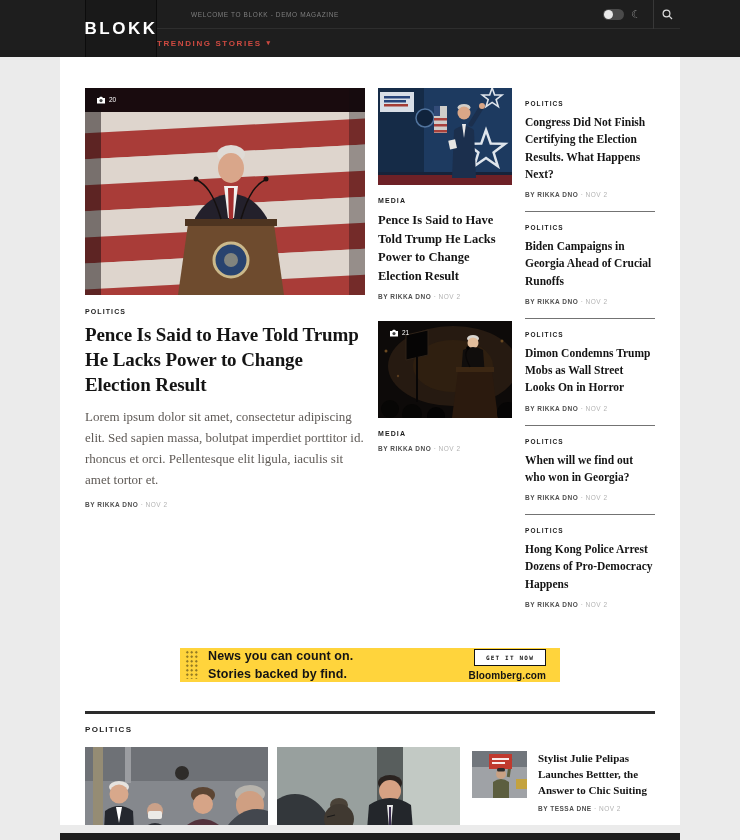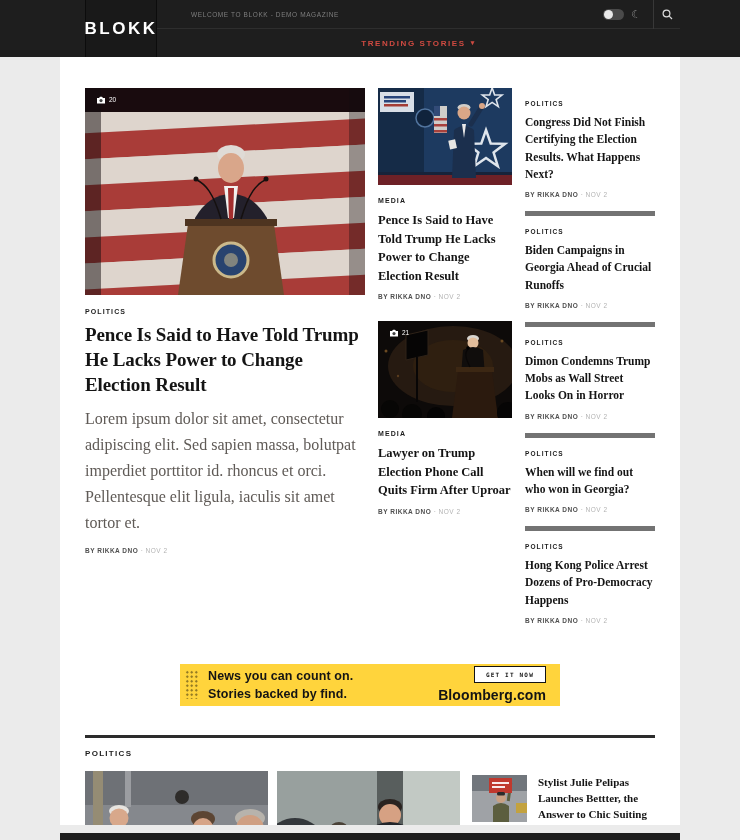--- a/index.html
+++ b/index.html
@@ -14,63 +14,63 @@
   .logo { color:#fff; font-size:17px; font-weight:700; letter-spacing:2.5px; }
   .header-right { flex:1; display:flex; flex-direction:column; padding-right:0; }
   .top-strip { height:29px; border-bottom:1px solid #2e2e2e; display:flex; align-items:center; padding-left:34px; }
   .welcome { font-size:6.5px; color:#7e7e7e; letter-spacing:0.6px; }
   .strip-spacer { flex:1; }
   .theme-toggle { width:21px; height:11px; border-radius:6px; background:#4a4a4a; position:relative; margin-right:7px; cursor:pointer; }
   .theme-knob { position:absolute; left:1px; top:1px; width:9px; height:9px; border-radius:50%; background:#e9e9e9; }
   .moon { color:#9a9a9a; font-size:11px; margin-right:12px; cursor:pointer; line-height:1; }
   .vdiv { width:1px; height:29px; background:#383838; margin-right:0; }
   .search-btn { width:26px; height:29px; display:flex; align-items:center; justify-content:center; cursor:pointer; }
-  .nav-strip { flex:1; display:flex; align-items:center; justify-content:center; }
+  .nav-strip { flex:1; display:flex; align-items:center; justify-content:flex-start; }
   .trending { color:#cf4a41; font-size:8px; font-weight:700; letter-spacing:1.6px; cursor:pointer; display:flex; align-items:center; gap:5px; }
   .trending .caret { font-size:7px; }
 
   
   .content { margin:0 60px; background:#fff; height:768px; padding:31px 25px 0; overflow:hidden; }
 
   
   .cat { font-size:7px; font-weight:700; letter-spacing:1.1px; color:#1d1d1d; cursor:pointer; }
   .byline { font-size:6.5px; letter-spacing:0.5px; color:#b3b3b3; }
   .byline .by { color:#4f4f4f; font-weight:700; }
   .serif { font-family:"Liberation Serif","DejaVu Serif",serif; font-weight:700; color:#141414; }
   figure { position:relative; cursor:pointer; line-height:0; }
   figure svg { display:block; }
 
   
   .hero { display:grid; grid-template-columns:280px 134px 130px; column-gap:13px; }
   .photo-badge { position:absolute; top:8px; left:11px; display:flex; align-items:center; gap:3px; color:#fff; font-size:6.5px; line-height:1; }
   .main-title { font-size:19px; line-height:1.32; margin:7px 0 0; letter-spacing:-0.1px; cursor:pointer; }
   .main-cat { margin-top:13px; }
-  .excerpt { font-family:"Liberation Serif","DejaVu Serif",serif; font-size:16px; line-height:1.62; color:#5f5a56; margin-top:9px; }
+  .excerpt { font-family:"Liberation Serif","DejaVu Serif",serif; font-size:13px; line-height:1.62; color:#5f5a56; margin-top:9px; }
   .main-byline { margin-top:11px; }
 
   .mid-block { margin-bottom:21px; }
   .mid-cat { margin-top:12px; }
   .mid-title { font-size:12.5px; line-height:1.48; margin-top:7px; cursor:pointer; }
   .mid-byline { margin-top:8px; }
 
-  .side-item { padding:12px 0 13px; border-bottom:5px solid #737373; }
+  .side-item { padding:12px 0 13px; border-bottom:1px solid #737373; }
   .side-item.last { border-bottom:none; }
   .side-title { font-size:11.5px; line-height:1.5; margin-top:7px; cursor:pointer; }
   .side-byline { margin-top:8px; }
   .side-cat { font-size:6.5px; }
 
   
-  .ad { width:380px; height:42px; background:#ffd43c; margin:27px auto 0; display:flex; align-items:center; cursor:pointer; }
+  .ad { width:380px; height:34px; background:#ffd43c; margin:27px auto 0; display:flex; align-items:center; cursor:pointer; }
   .ad-dots { width:13px; height:29px; margin-left:5px; background-image:radial-gradient(circle, rgba(0,0,0,0.45) 1px, transparent 1.3px); background-size:4.5px 4.5px; }
   .ad-text { margin-left:10px; }
   .ad-text div { font-size:12.5px; font-weight:800; color:#141414; line-height:1.45; letter-spacing:0.1px; }
   .ad-spacer { flex:1; }
   .ad-right { display:flex; flex-direction:column; align-items:flex-end; gap:4px; margin-right:14px; }
   .ad-cta { background:#fff; border:1px solid #141414; font-size:6px; font-weight:700; letter-spacing:1.2px; padding:4px 11px; color:#141414; cursor:pointer; font-family:"DejaVu Sans Mono",monospace; }
-  .ad-site { font-size:14px; font-weight:800; color:#141414; letter-spacing:0.1px; }
+  .ad-site { font-size:10px; font-weight:800; color:#141414; letter-spacing:0.1px; }
 
   
   .section-rule { border-top:3px solid #2c2c2c; margin-top:29px; }
   .section-head { margin-top:11px; font-size:8px; font-weight:700; letter-spacing:1.3px; color:#1d1d1d; }
   .pol-grid { display:grid; grid-template-columns:183px 183px 1fr; column-gap:9px; margin-top:13px; }
   .pol-list { padding-left:3px; padding-top:4px; }
   .list-item { display:flex; gap:11px; margin-bottom:18px; cursor:pointer; }
   .thumb { flex:0 0 55px; line-height:0; }
   .list-title { font-size:11px; line-height:1.45; cursor:pointer; }
   .list-byline { margin-top:6px; }
@@ -228,21 +228,20 @@
             </svg>
             <span class="photo-badge">
               <svg width="10" height="8" viewBox="0 0 10 8">
                   <path d="M1,2 h2 l1,-1.2 h2 l1,1.2 h2 v5.5 h-8z" fill="#fff"></path>
                   <circle cx="5" cy="4.6" r="1.6" fill="#444"></circle>
                 </svg>
               <span>21</span>
             </span>
           </figure>
           <div class="cat mid-cat">MEDIA</div>
-          <h3 class="serif mid-title">Lawyer on Trump Election Phone Call Quits Firm After Uproar</h3>
           <div class="byline mid-byline">
             <span class="by">BY RIKKA DNO</span>
             <span>· NOV 2</span>
           </div>
         </div>
       </div>
 
       <div>
         <div class="side-item">
           <div class="cat side-cat">POLITICS</div>

